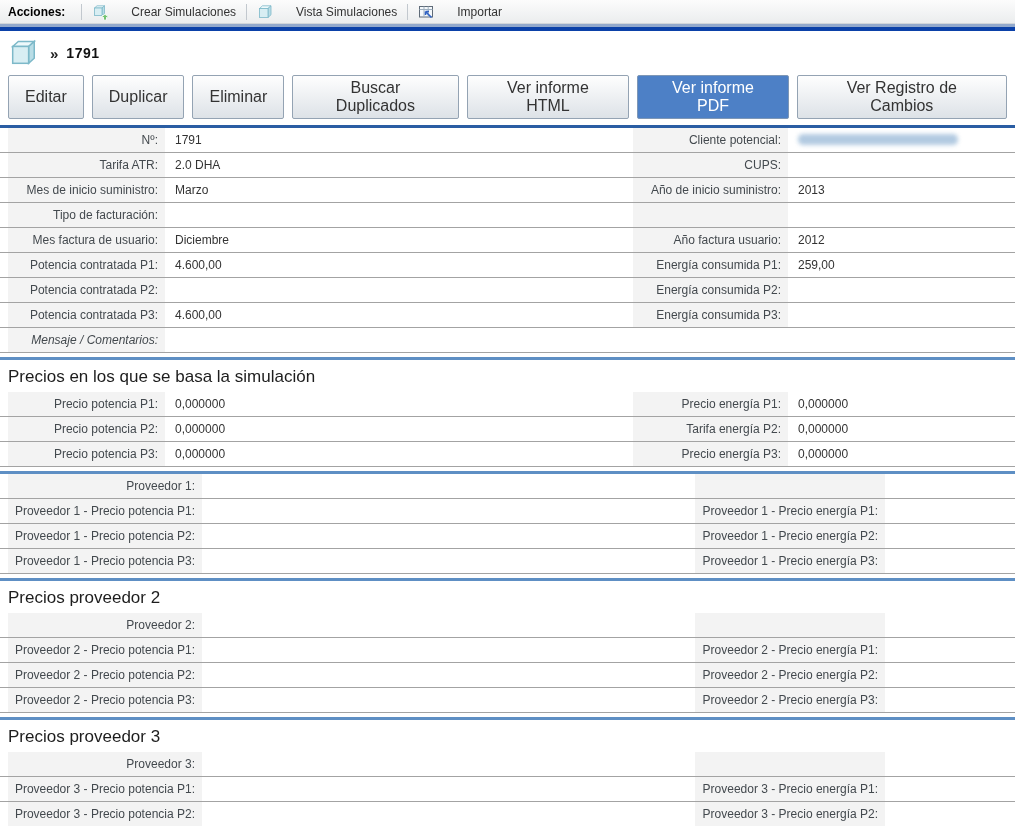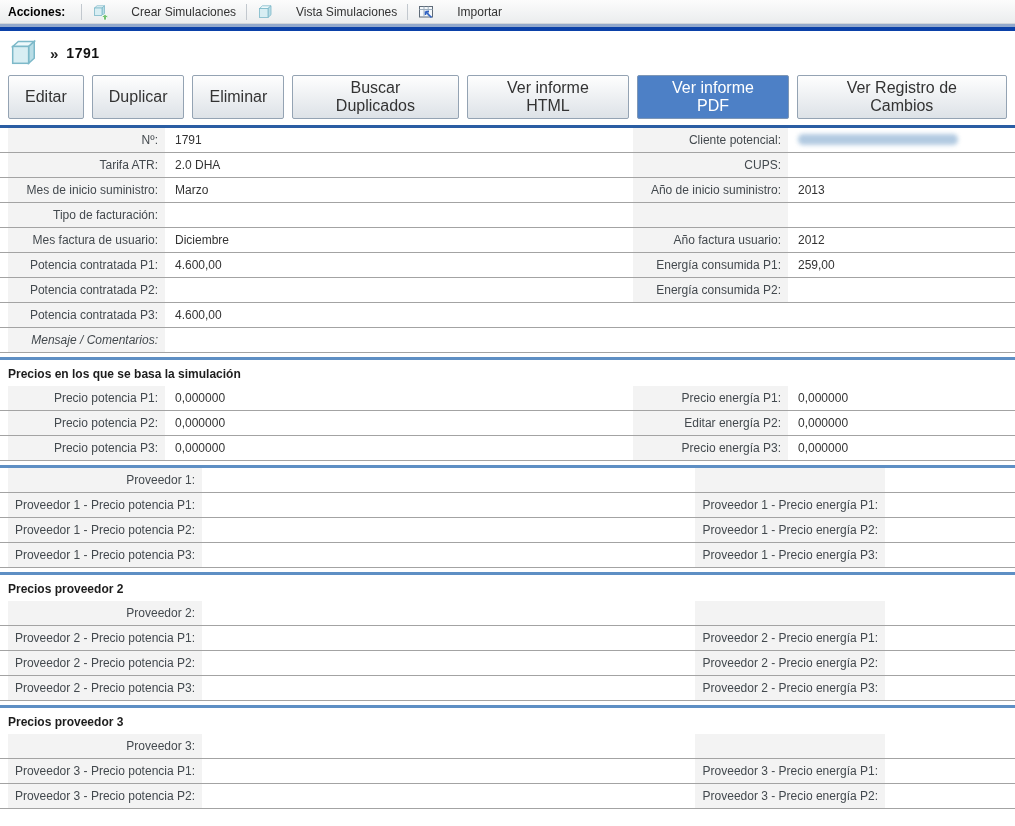--- a/index.html
+++ b/index.html
@@ -36,21 +36,21 @@
   .toolbar{ display:flex; gap:8px; padding:6px 8px 6px; }
   .btn{
     background:linear-gradient(#fefefe,#dde2e7);
     border:1px solid #94a3b3; border-radius:2px;
     padding:3px 16px; font:inherit; font-size:16px; color:#333; cursor:pointer;
   }
   .btn.active{ background:#4d80c6; color:#fff; border-color:#7e97b6; }
   
   .main-top{ height:3px; background:#2a5da3; }
   .section-bar{ height:3px; background:#5e8fc4; margin-top:4px; }
-  .section-title{ font-weight:bold; font-size:12px; color:#1d1d1d; padding:7px 8px 5px; margin:0; }
+  .section-title{ font-weight:normal; font-size:17px; color:#1d1d1d; padding:7px 8px 5px; margin:0; }
   .dtable{ padding:0; }
   .drow{
     display:grid; min-height:25px; align-items:stretch;
     border-bottom:1px solid #a3a3a3; padding-left:8px;
   }
   .narrow .drow{ grid-template-columns:157px 468px 155px 1fr; }
   .narrow .drow.full{ grid-template-columns:157px 1fr;font-style:italic; }
   .wide .drow{ grid-template-columns:194px 433px 190px 1fr;gap:30px; }
   .lbl{
     background:#f3f3f3; text-align:right; color:#43494e;
@@ -177,41 +177,42 @@
         </div>
         <div class="drow">
           <span class="lbl">Potencia contratada P2:</span>
           <span class="val"></span>
           <span class="lbl">Energía consumida P2:</span>
           <span class="val"></span>
         </div>
         <div class="drow">
           <span class="lbl">Potencia contratada P3:</span>
           <span class="val">4.600,00</span>
+          <span class="lbl">Energía consumida P3:</span>
         </div>
         <div class="drow full">
           <span class="lbl">Mensaje / Comentarios:</span>
           <span class="val"></span>
         </div>
       </div>
     </div>
     <div class="section">
       <div class="section-bar"></div>
       <h3 class="section-title">Precios en los que se basa la simulación</h3>
       <div class="dtable narrow">
         <div class="drow">
           <span class="lbl">Precio potencia P1:</span>
           <span class="val">0,000000</span>
           <span class="lbl">Precio energía P1:</span>
           <span class="val">0,000000</span>
         </div>
         <div class="drow">
           <span class="lbl">Precio potencia P2:</span>
           <span class="val">0,000000</span>
-          <span class="lbl">Editar energía P2:</span>
+          <span class="lbl">Tarifa energía P2:</span>
           <span class="val">0,000000</span>
         </div>
         <div class="drow">
           <span class="lbl">Precio potencia P3:</span>
           <span class="val">0,000000</span>
           <span class="lbl">Precio energía P3:</span>
           <span class="val">0,000000</span>
         </div>
       </div>
     </div>

